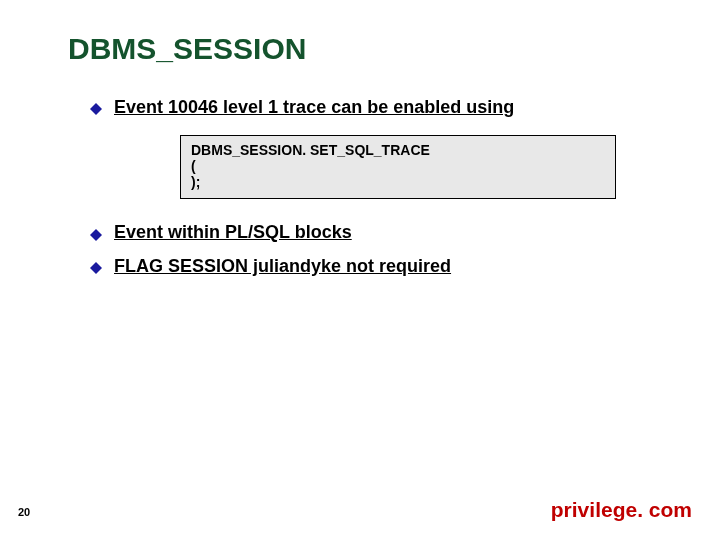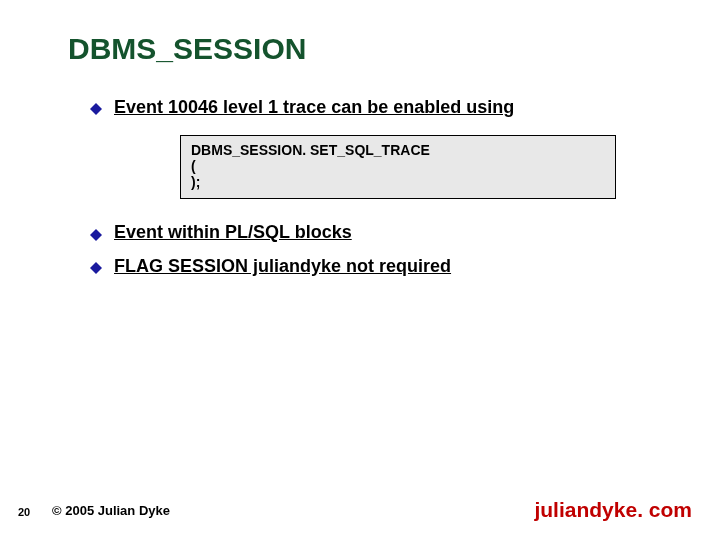--- a/index.html
+++ b/index.html
@@ -143,15 +143,14 @@
           </svg>
       </span>
       <span class="bullet-text mixed-line"><span class="mono">FLAG SESSION</span><span> juliandyke not required</span></span>
     </div>
   </div>
 
 </div>
 
 <div class="footer">
   <div class="page-num">20</div>
-  <div class="copyright">© 2005 Julian Dyke</div>
-  <div class="site">juliandyke. com</div>
+  <div class="site">privilege. com</div>
 </div>
 
 </body></html>

